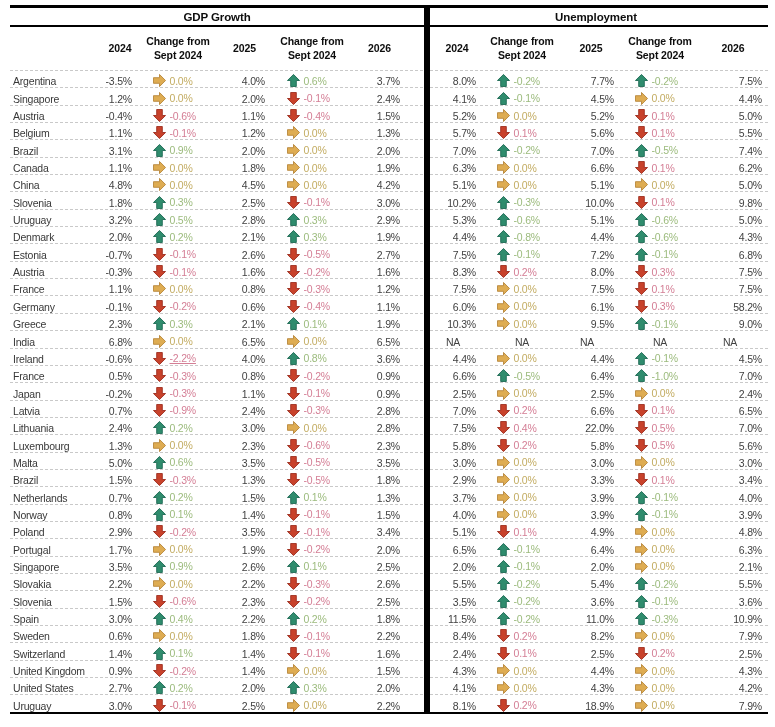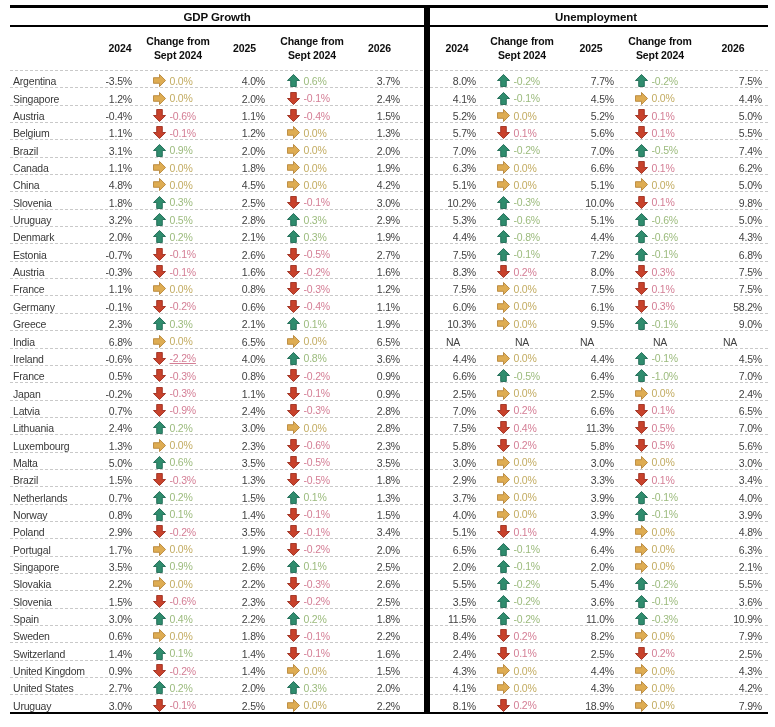--- a/index.html
+++ b/index.html
@@ -770,21 +770,21 @@
         </div>
         <div class="cell num w-g3">2.8%</div>
         <div class="cell w-sp"></div>
         <div class="cell num w-u1">7.5%</div>
         <div class="cell chg w-uc1">
           <svg width="13" height="13" viewBox="0 0 14 14">
             <polygon points="7,13.5 0.5,7 4,7 4,0.5 10,0.5 10,7 13.5,7" fill="#C8422B" stroke="#9E2F1F" stroke-width="1" stroke-linejoin="round"></polygon>
           </svg>
           <span class="chg-val" style="color: rgb(212, 126, 149);">0.4%</span>
         </div>
-        <div class="cell num w-u2">11.3%</div>
+        <div class="cell num w-u2">22.0%</div>
         <div class="cell chg w-uc2">
           <svg width="13" height="13" viewBox="0 0 14 14">
             <polygon points="7,13.5 0.5,7 4,7 4,0.5 10,0.5 10,7 13.5,7" fill="#C8422B" stroke="#9E2F1F" stroke-width="1" stroke-linejoin="round"></polygon>
           </svg>
           <span class="chg-val" style="color: rgb(212, 126, 149);">0.5%</span>
         </div>
         <div class="cell num w-u3">7.0%</div>
       </div>
       <div class="trow">
         <div class="cell country w-country">Luxembourg</div>

